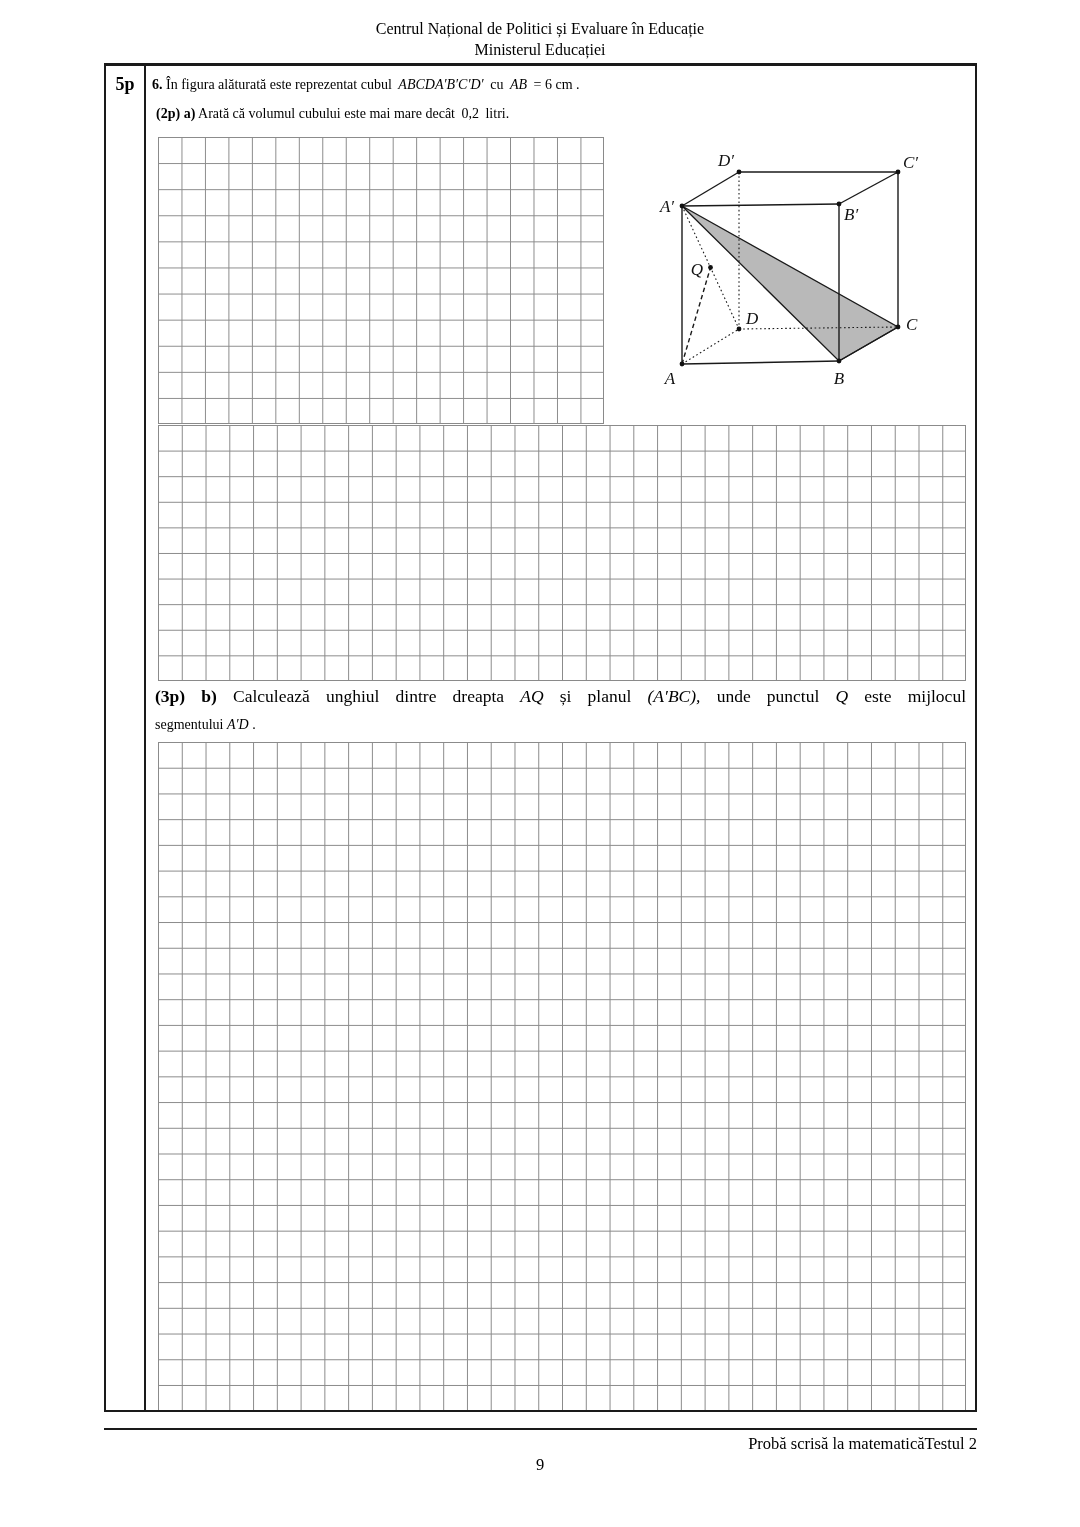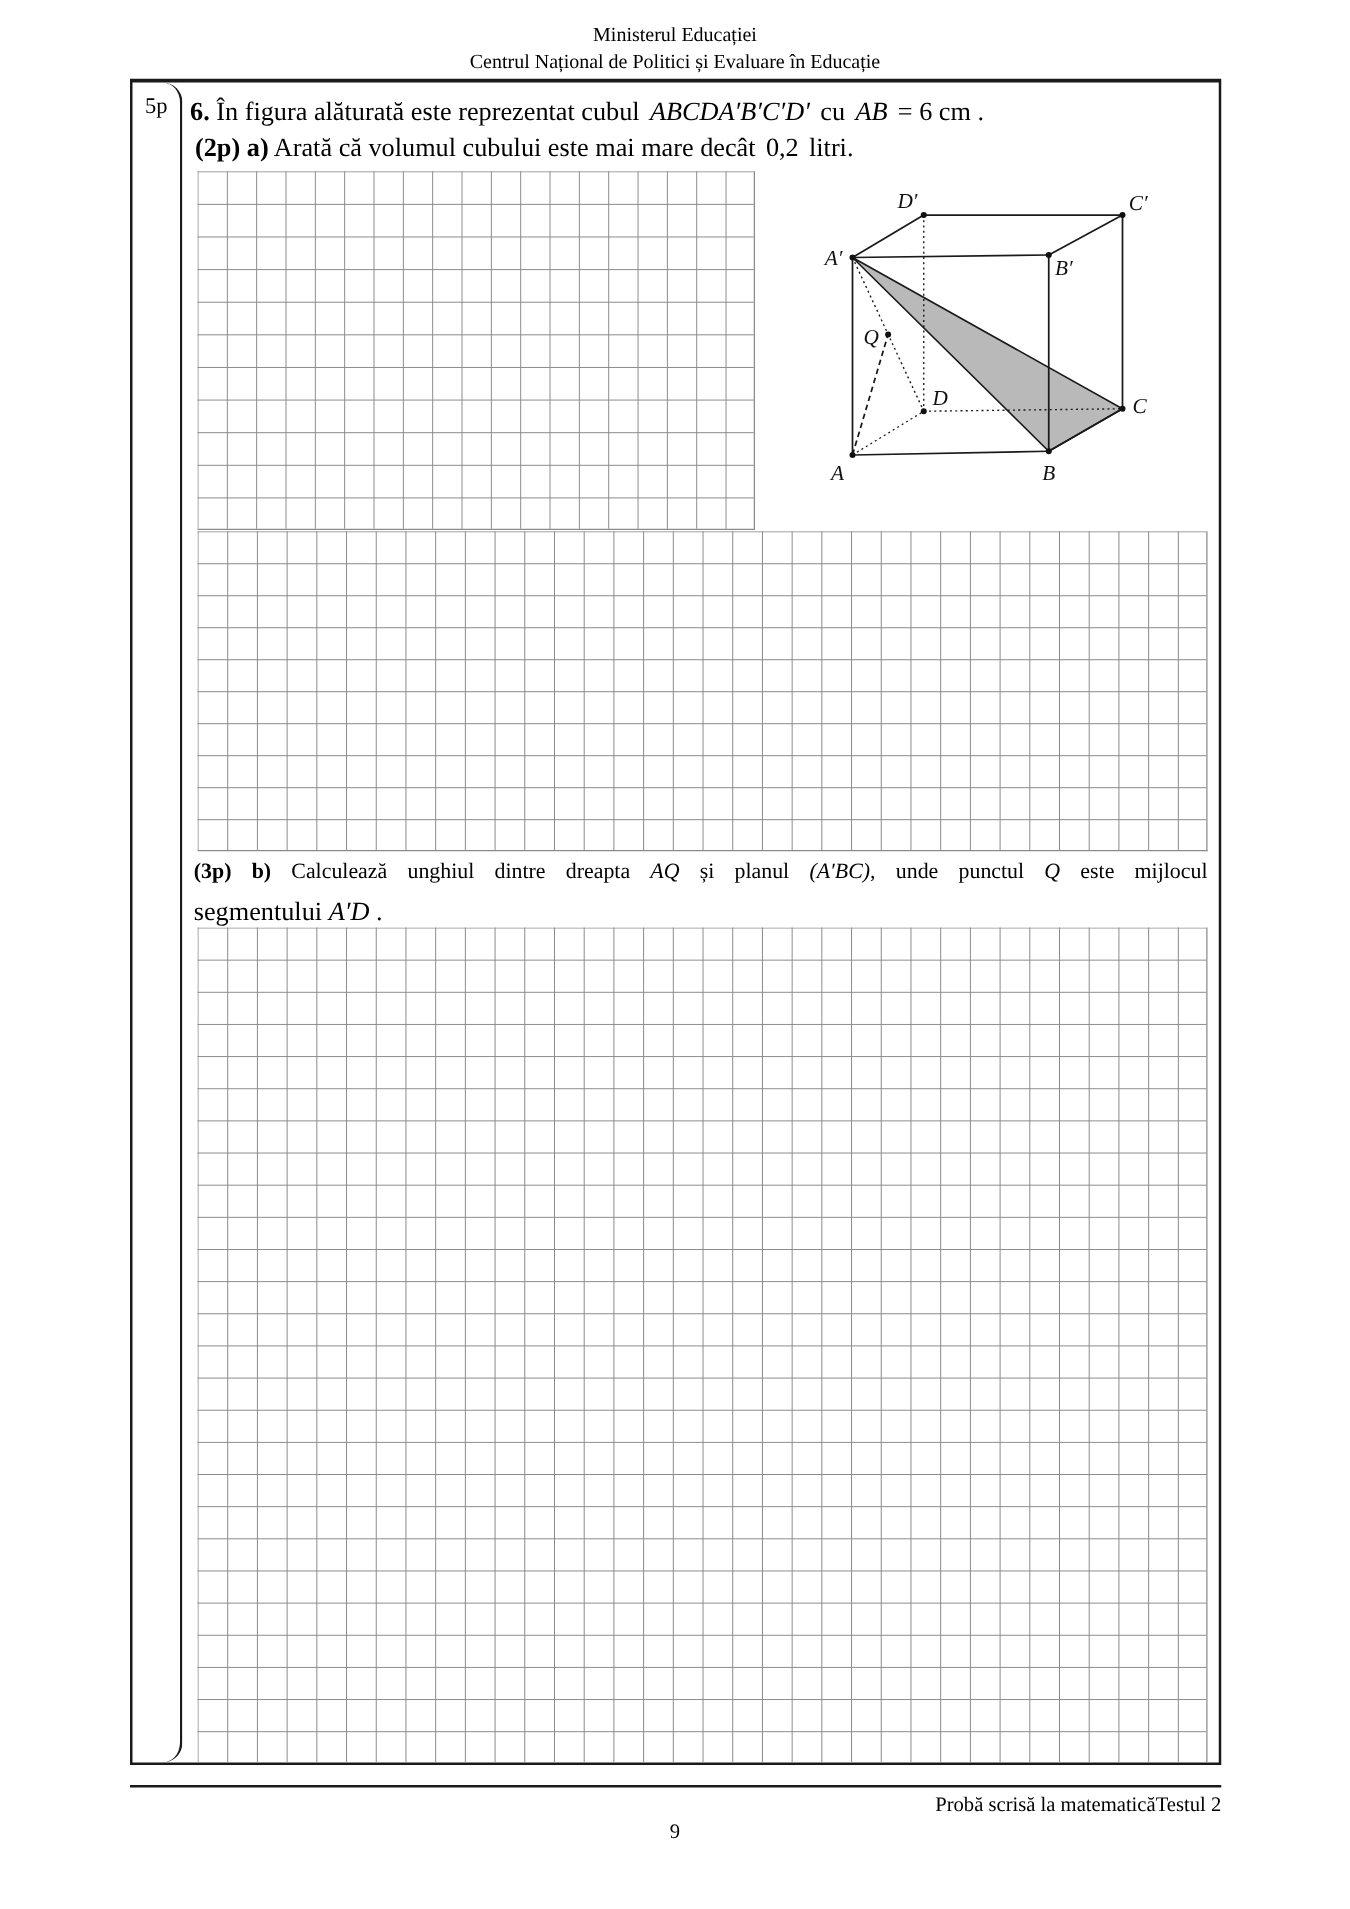--- a/index.html
+++ b/index.html
@@ -12,27 +12,27 @@
     position:absolute; top:19px; left:0; width:100%;
     text-align:center; font-size:16px; line-height:1.3;
   }
   .exam-table {
     position:absolute; left:104px; top:63px; width:873px; height:1349px;
     border:2px solid #1a1a1a; border-top-width:3px; background:#fff;
   }
   .pts-cell {
     position:absolute; left:0; top:0; bottom:0; width:40px;
     border-right:2px solid #1a1a1a;
-    font-weight:normal; font-size:18px; text-align:center; padding-top:8px;border-radius:16px;
+    font-weight:bold; font-size:18px; text-align:center; padding-top:8px;
   }
   .content {
     position:absolute; left:40px; top:0; right:0; bottom:0;
   }
   .tline {
-    position:absolute; font-size:21px; white-space:nowrap; line-height:1.25;
+    position:absolute; font-size:14px; white-space:nowrap; line-height:1.25;
   }
   .m { font-style:italic; margin:0 3px; }
   .num { margin:0 3px; }
   .just {
     position:absolute; font-size:17.5px; line-height:1.25;
     text-align:justify; text-align-last:justify;
   }
   .grid {
     position:absolute;
     background-image:
@@ -56,22 +56,22 @@
   }
   .pagenum {
     position:absolute; left:0; top:1455px; width:100%;
     text-align:center; font-size:16.5px;
   }
 </style>
 </head>
 <body>
 
 <div class="hdr">
+  <div>Centrul Național de Politici și Evaluare în Educație</div>
   <div>Ministerul Educației</div>
-  <div>Centrul Național de Politici și Evaluare în Educație</div>
 </div>
 
 <div class="exam-table">
   <div class="pts-cell">
     <span>5p</span>
   </div>
   <div class="content">
 
     <div class="tline" style="left:6px; top:10px;">
       <b>6.</b>

